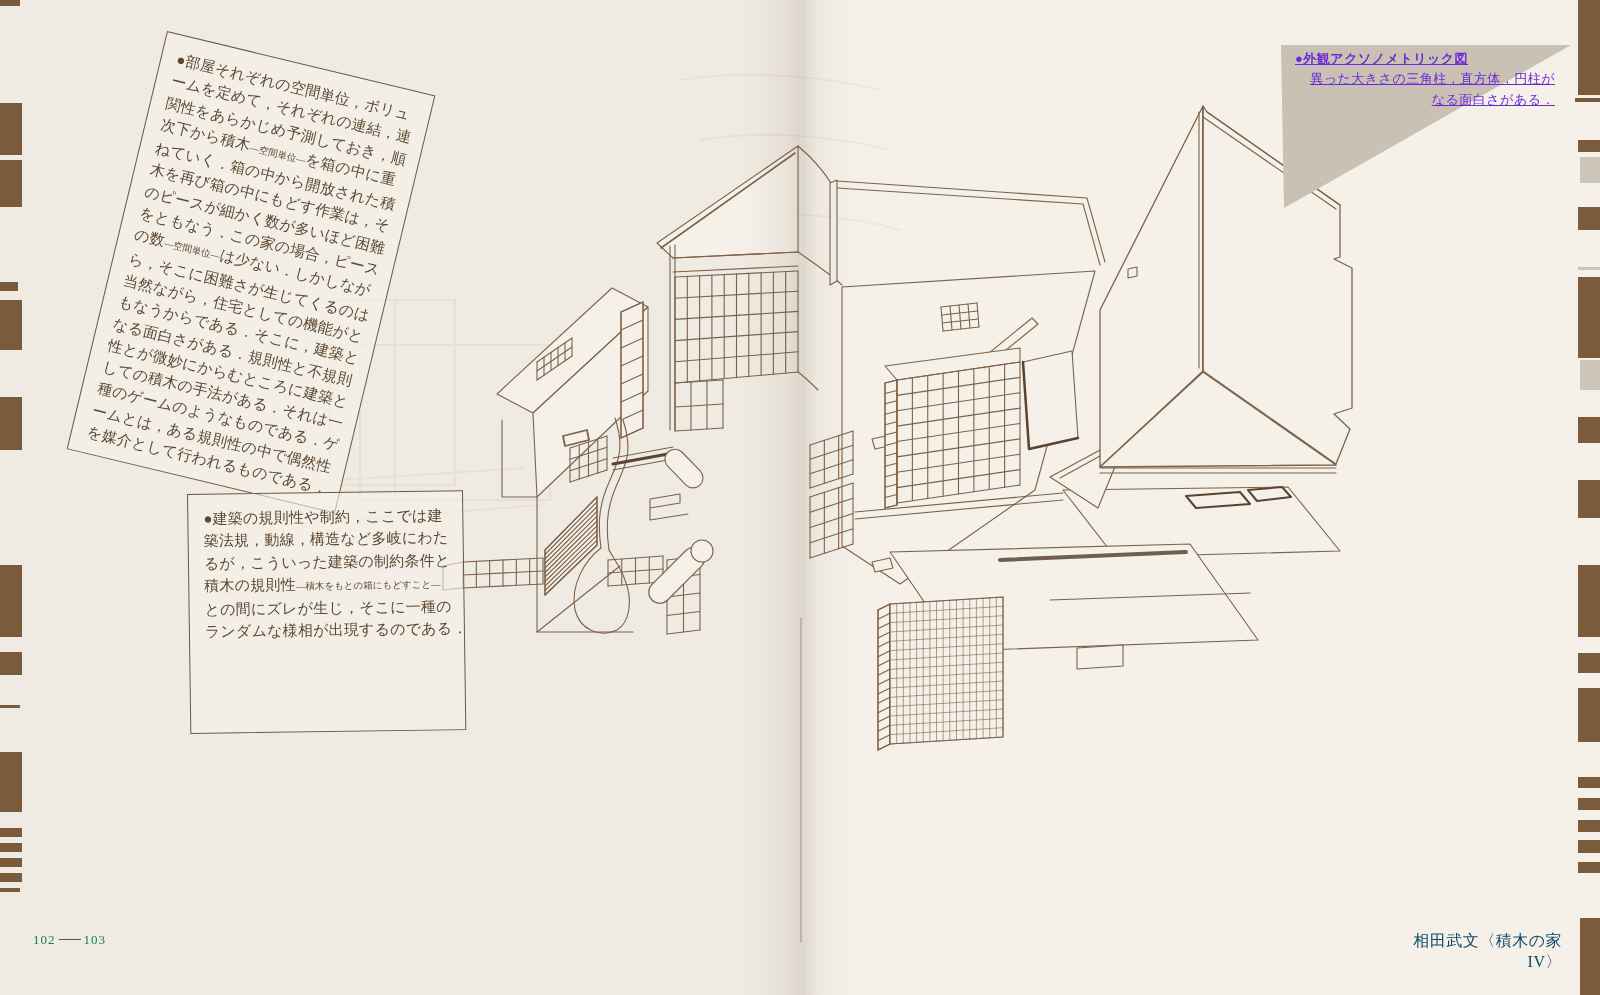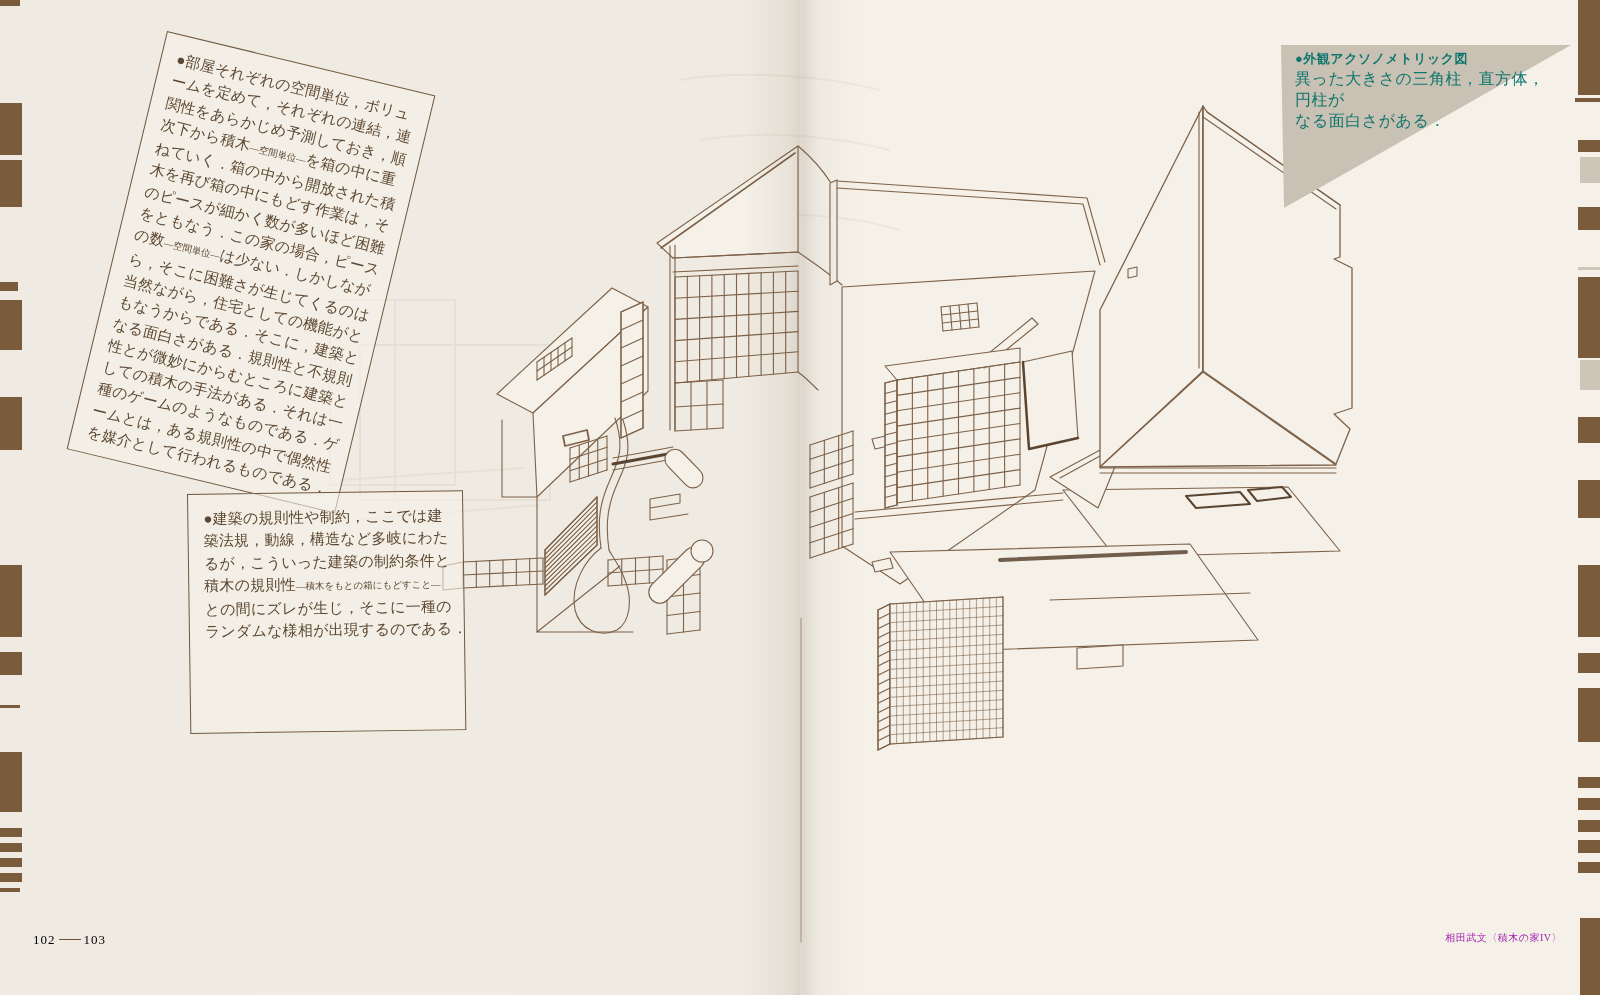--- a/index.html
+++ b/index.html
@@ -11,27 +11,27 @@
     background:linear-gradient(90deg,rgba(101,79,58,0) 0%,rgba(101,79,58,0.08) 38%,rgba(101,79,58,0.16) 51%,rgba(101,79,58,0.05) 63%,rgba(101,79,58,0) 100%);}
   svg{position:absolute;left:0;top:0;}
   
   .note-box{position:absolute;border:1.6px solid #6e563c;color:#5d4731;background:rgba(245,241,233,0.6);
     font-family:"Liberation Serif","DejaVu Serif",serif;}
   #note1{left:167px;top:31px;width:244px;height:402px;padding:13px 15px;transform:rotate(13.5deg);transform-origin:0 0;}
   #note2{left:187px;top:494px;width:244px;height:212px;padding:13px 15px;transform:rotate(-0.8deg);transform-origin:0 0;}
   .tline{font-size:15px;line-height:22.3px;letter-spacing:0.2px;white-space:nowrap;}
   .small-inline{font-size:9.5px;letter-spacing:0;}
   
-  #fig-caption{position:absolute;left:1295px;top:50px;width:260px;color:#0f766e;}
+  #fig-caption{position:absolute;left:1295px;top:50px;width:260px;color:#6d28d9;text-decoration:underline;}
   #fig-caption .cap-title{font-size:13px;font-weight:bold;letter-spacing:0.5px;}
-  #fig-caption .cap-line{font-size:16px;line-height:21px;letter-spacing:0.5px;}
+  #fig-caption .cap-line{font-size:13px;line-height:21px;letter-spacing:0.5px;text-align:right;}
   
-  #footer-left{position:absolute;left:33px;top:932px;color:#000000;font-size:13px;letter-spacing:1px;}
+  #footer-left{position:absolute;left:33px;top:932px;color:#15803d;font-size:13px;letter-spacing:1px;}
   .page-rule{display:inline-block;width:22px;border-top:1.2px solid #6a5138;vertical-align:4px;margin:0 3px;}
-  #footer-right{position:absolute;left:1400px;top:931px;width:162px;text-align:right;color:#a21caf;font-size:10px;letter-spacing:0.5px;}
+  #footer-right{position:absolute;left:1400px;top:931px;width:162px;text-align:right;color:#0c4a6e;font-size:16px;letter-spacing:0.5px;}
   .edge-bar{position:absolute;}
 </style>
 </head>
 <body>
 
 <div id="spread">
   <div id="left-tone"></div>
 
   <svg width="1600" height="995" viewBox="0 0 1600 995">
 

